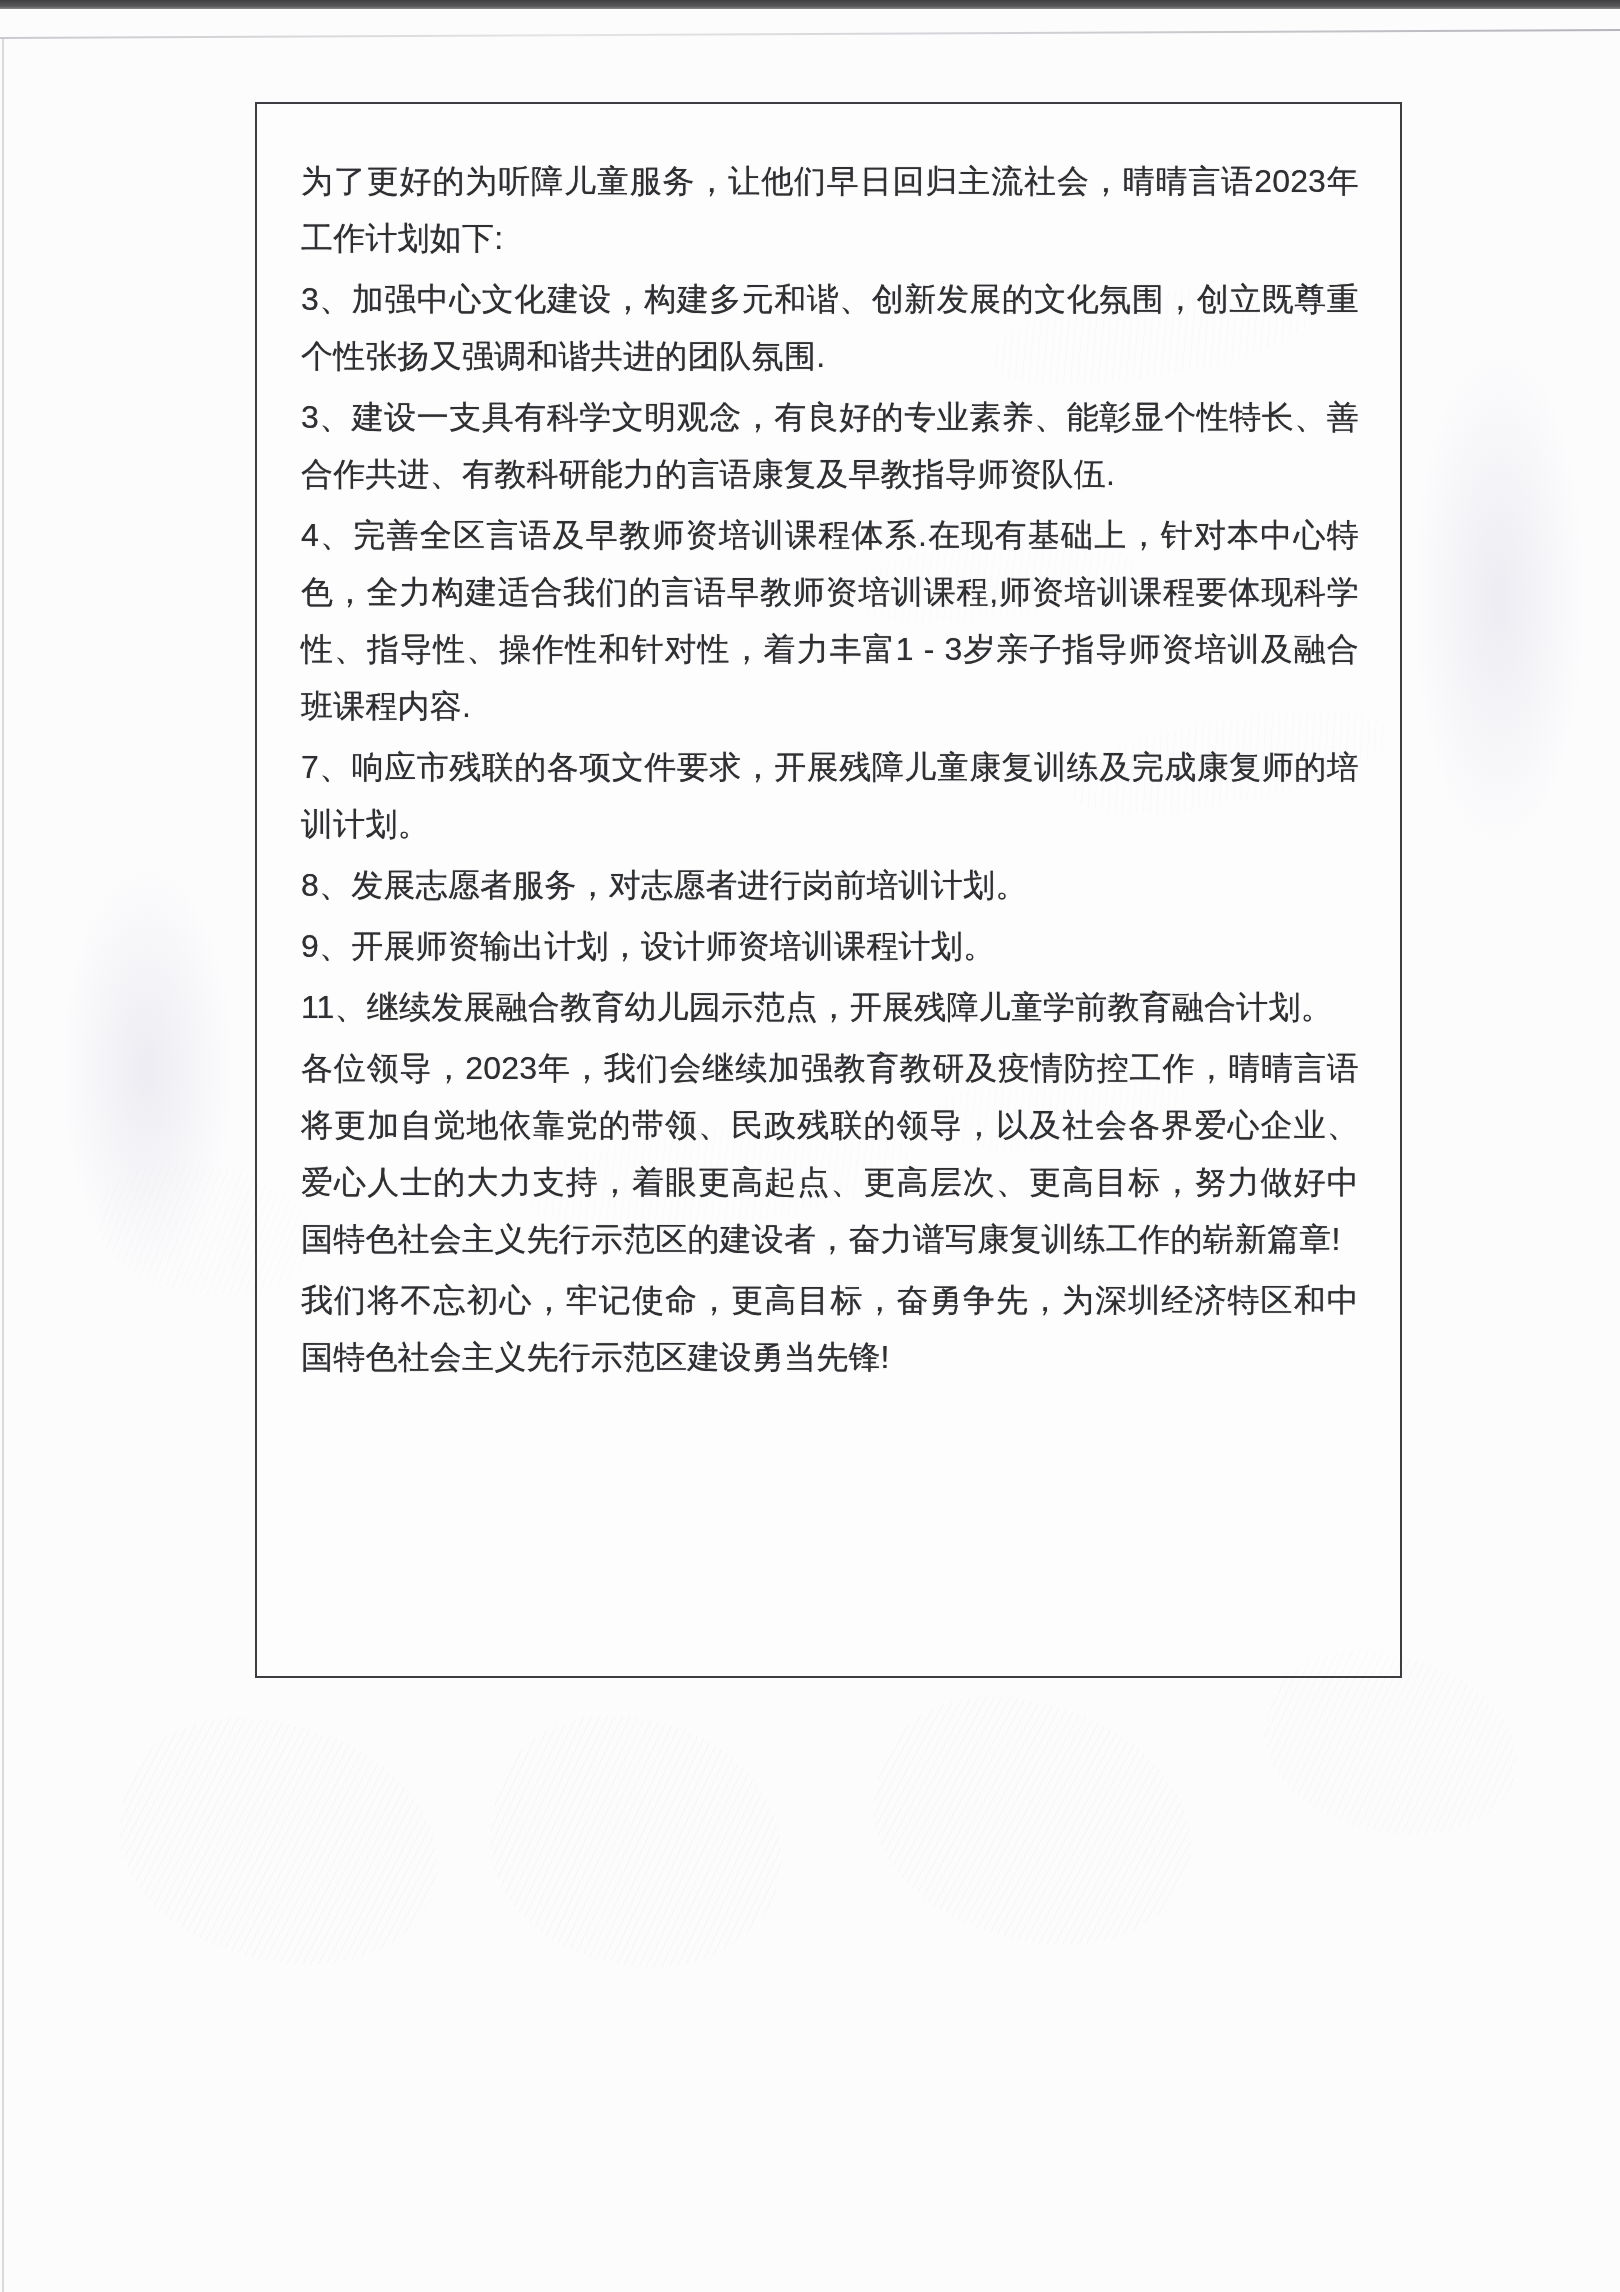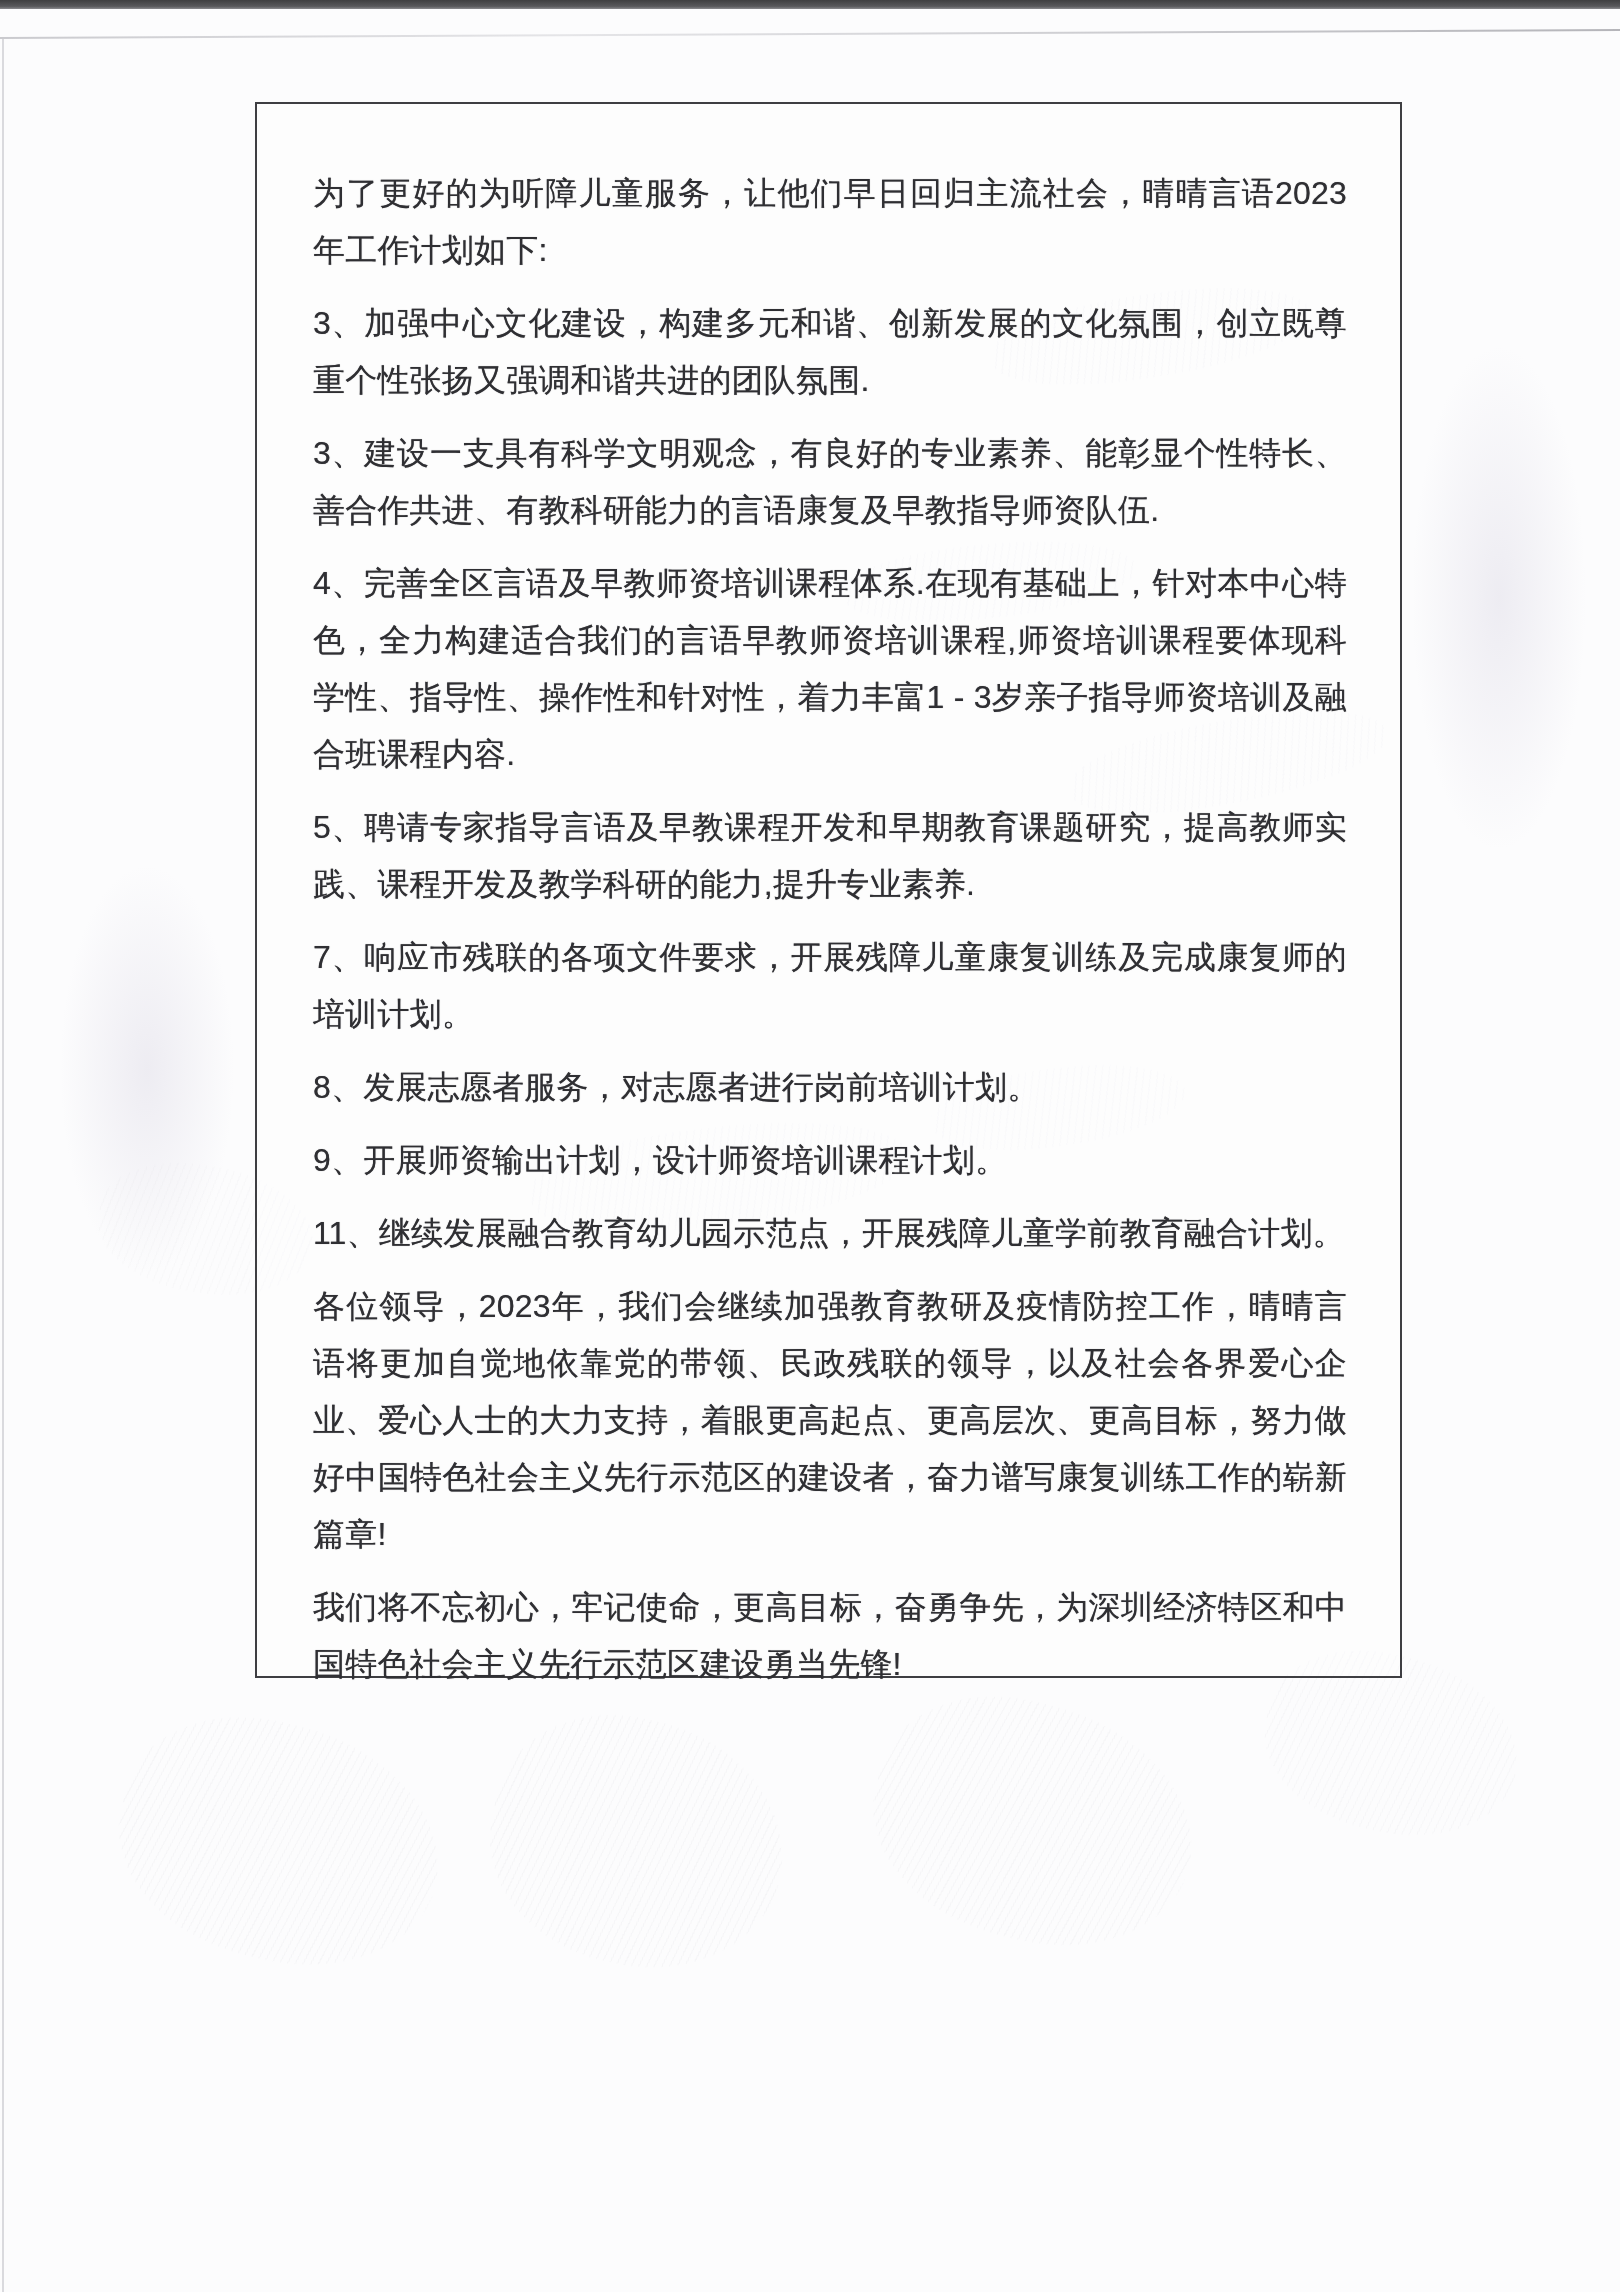--- a/index.html
+++ b/index.html
@@ -45,21 +45,21 @@
   .frame {
     position: absolute;
     left: 255px; top: 102px;
     width: 1147px; height: 1576px;
     border: 2px solid #3e3e42;
     box-sizing: border-box;
     padding: 45px 37px 0 40px;
     background: rgba(255,255,255,0.25);
   }
   .frame p {
-    margin: 16px;
+    margin: 4px;
     font-size: 32px;
     line-height: 57px;
     letter-spacing: 0.2px;
     color: #2f2f33;
     text-align: justify;
     text-shadow: 0 0 0.7px rgba(47,47,51,0.75);
   }
   
   .scratch {
     position: absolute;
@@ -97,21 +97,20 @@
   <div class="scratch" style="left:872px;  top:1705px; width:323px; height:235px; transform:rotate(15deg); opacity:.20;"></div>
   <div class="scratch" style="left:1264px; top:1656px; width:255px; height:176px; transform:rotate(12deg); opacity:.16;"></div>
   <div class="blob" style="left:59px;   top:863px; width:176px; height:412px;"></div>
   <div class="blob" style="left:1411px; top:343px; width:176px; height:510px;"></div>
 
   <div class="frame">
     <p>为了更好的为听障儿童服务，让他们早日回归主流社会，晴晴言语2023年工作计划如下:</p>
     <p>3、加强中心文化建设，构建多元和谐、创新发展的文化氛围，创立既尊重个性张扬又强调和谐共进的团队氛围.</p>
     <p>3、建设一支具有科学文明观念，有良好的专业素养、能彰显个性特长、善合作共进、有教科研能力的言语康复及早教指导师资队伍.</p>
     <p>4、完善全区言语及早教师资培训课程体系.在现有基础上，针对本中心特色，全力构建适合我们的言语早教师资培训课程,师资培训课程要体现科学性、指导性、操作性和针对性，着力丰富1 - 3岁亲子指导师资培训及融合班课程内容.</p>
-    <p>5、聘请专家指导言语及早教课程开发和早期教育课题研究，提高教师实践、课程开发及教学科研的能力,提升专业素养.</p>
     <p>7、响应市残联的各项文件要求，开展残障儿童康复训练及完成康复师的培训计划。</p>
     <p>8、发展志愿者服务，对志愿者进行岗前培训计划。</p>
     <p>9、开展师资输出计划，设计师资培训课程计划。</p>
     <p>11、继续发展融合教育幼儿园示范点，开展残障儿童学前教育融合计划。</p>
     <p>各位领导，2023年，我们会继续加强教育教研及疫情防控工作，晴晴言语将更加自觉地依靠党的带领、民政残联的领导，以及社会各界爱心企业、爱心人士的大力支持，着眼更高起点、更高层次、更高目标，努力做好中国特色社会主义先行示范区的建设者，奋力谱写康复训练工作的崭新篇章!</p>
     <p>我们将不忘初心，牢记使命，更高目标，奋勇争先，为深圳经济特区和中国特色社会主义先行示范区建设勇当先锋!</p>
   </div>
 
 </div>
 

